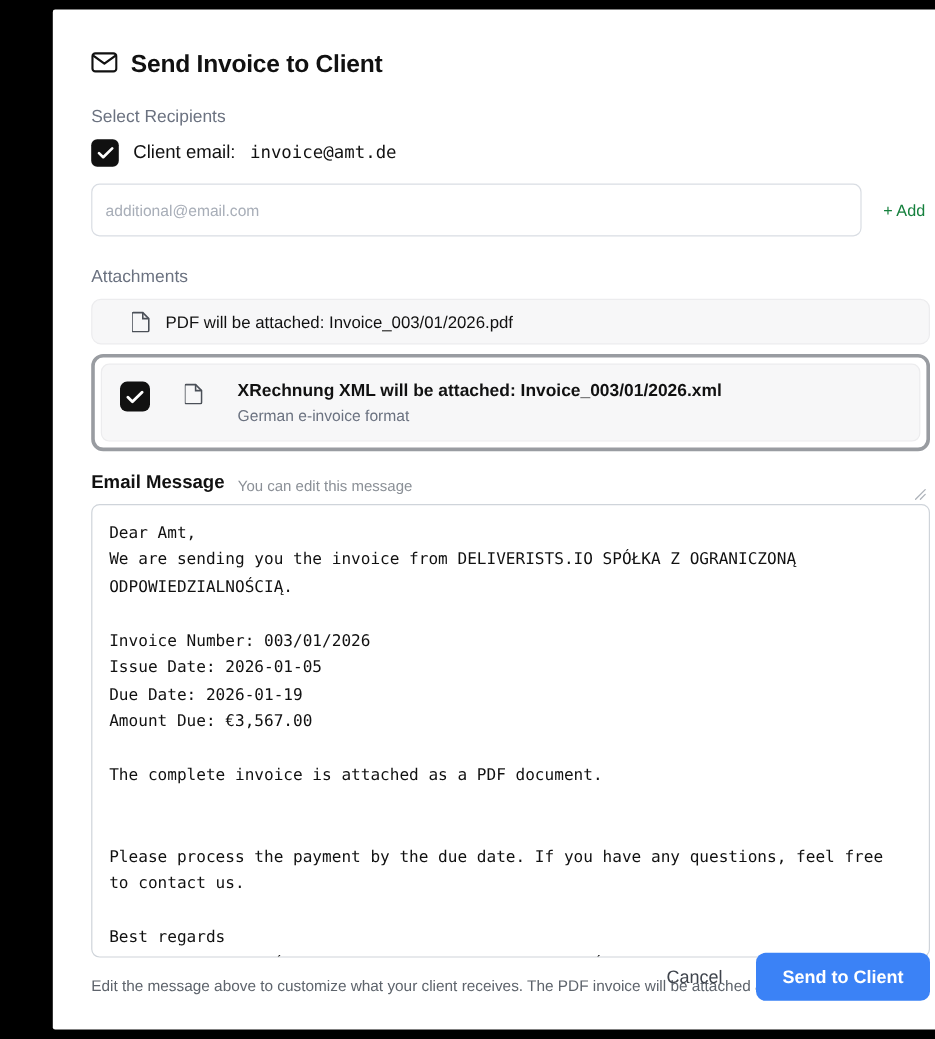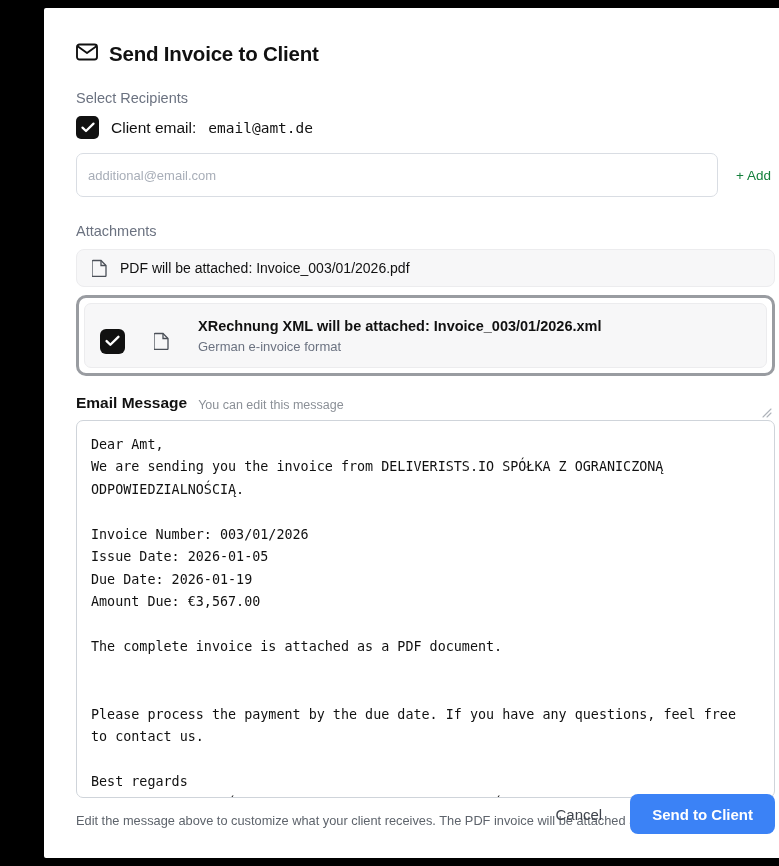--- a/index.html
+++ b/index.html
@@ -99,34 +99,34 @@
   }
   
   .attach-pdf {
     display: flex;
     align-items: center;
     gap: 13px;
     background: #f7f7f8;
     border: 1px solid #ececee;
     border-radius: 8px;
     height: 38px;
-    padding: 0 15px;
+    padding: 0 33px;
     font-size: 14px;
     color: #111111;
     margin-bottom: 8px;
   }
   .attach-xml-outer {
     border: 3px solid #999ca1;
     border-radius: 10px;
     padding: 5px;
     margin-bottom: 18px;
   }
   .attach-xml {
     display: flex;
-    align-items: flex-end;
+    align-items: flex-start;
     gap: 29px;
     background: #f7f7f8;
     border: 1px solid #ececee;
     border-radius: 7px;
     padding: 13px 15px;
   }
   .attach-xml .cb { margin-top: 1px; width: 25px; height: 25px; border-radius: 6px; }
   .xml-title {
     font-size: 14.5px;
     font-weight: bold;
@@ -235,21 +235,21 @@
     
     <div class="section-label">Select Recipients</div>
 
     <div class="recipient-row">
       <span class="cb">
         <svg width="14" height="11" viewBox="0 0 14 11" fill="none" xmlns="http://www.w3.org/2000/svg">
           <path d="M1.5 5.6L5 9L12.5 1.6" stroke="#ffffff" stroke-width="2.2" stroke-linecap="round" stroke-linejoin="round"></path>
         </svg>
       </span>
       <span class="recipient-text">Client email:</span>
-      <span class="recipient-text mono">email@amt.de</span>
+      <span class="recipient-text mono">invoice@amt.de</span>
     </div>
 
     <div class="add-row">
       <input class="add-input" type="text" placeholder="additional@email.com" style="">
       <button class="add-btn">+ Add</button>
     </div>
 
     
     <div class="section-label">Attachments</div>
 

